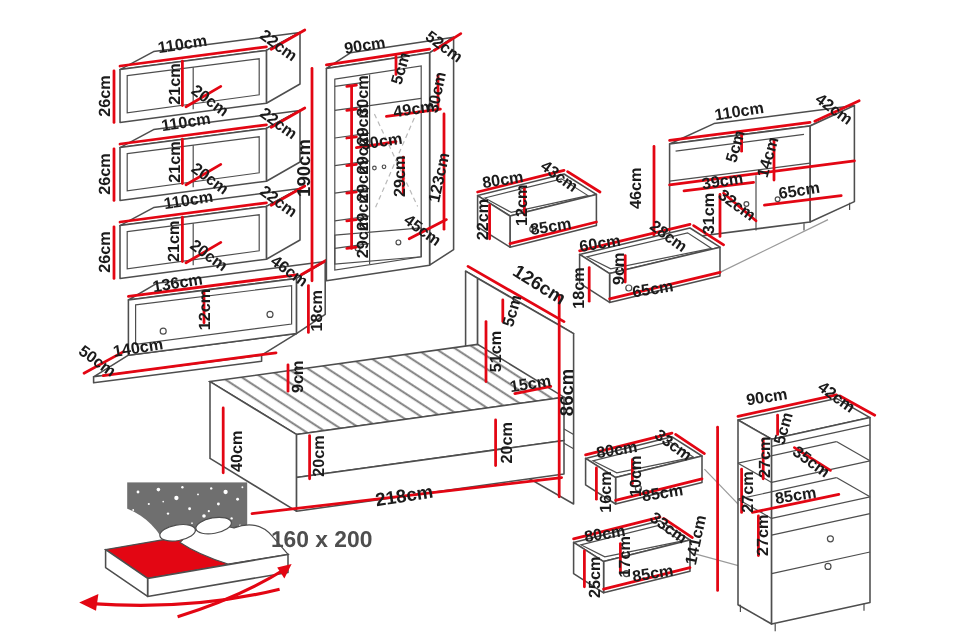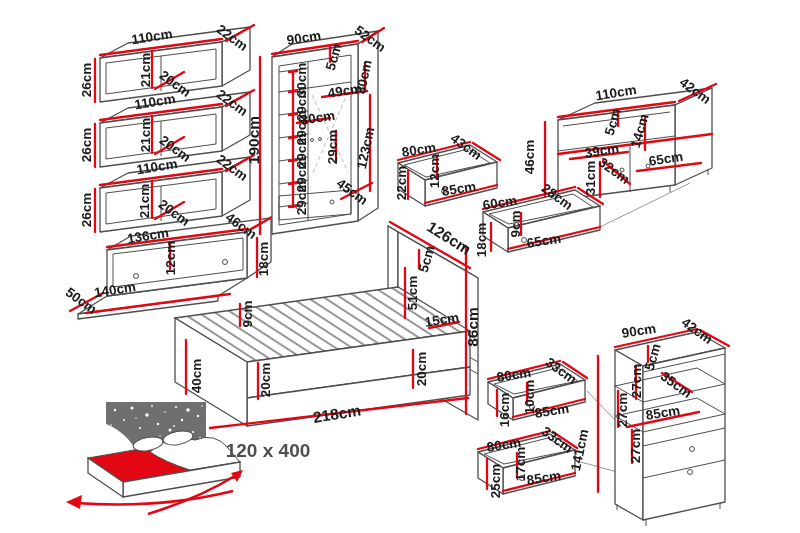--- a/index.html
+++ b/index.html
@@ -369,21 +369,21 @@
 <span class="lb lg" style="left:449px;top:238px;transform:translate(-50%,-50%) rotate(32deg)">126cm</span>
 <span class="lb" style="left:427px;top:259px;transform:translate(-50%,-50%) rotate(-74deg)">5cm</span>
 <span class="lb" style="left:413px;top:293px;transform:translate(-50%,-50%) rotate(-90deg)">51cm</span>
 <span class="lb" style="left:442px;top:320px;transform:translate(-50%,-50%) rotate(-9deg)">15cm</span>
 <span class="lb lg" style="left:473px;top:327px;transform:translate(-50%,-50%) rotate(-90deg)">86cm</span>
 <span class="lb" style="left:248px;top:314px;transform:translate(-50%,-50%) rotate(-90deg)">9cm</span>
 <span class="lb" style="left:197px;top:376px;transform:translate(-50%,-50%) rotate(-90deg)">40cm</span>
 <span class="lb" style="left:266px;top:380px;transform:translate(-50%,-50%) rotate(-90deg)">20cm</span>
 <span class="lb" style="left:422px;top:369px;transform:translate(-50%,-50%) rotate(-90deg)">20cm</span>
 <span class="lb lg" style="left:337px;top:414px;transform:translate(-50%,-50%) rotate(-9deg)">218cm</span>
-<span class="sz" style="left:268px;top:450px;transform:translate(-50%,-50%)">120 x 400</span>
+<span class="sz" style="left:268px;top:450px;transform:translate(-50%,-50%)">160 x 200</span>
 
 <span class="lb" style="left:514px;top:375px;transform:translate(-50%,-50%) rotate(-9deg)">80cm</span>
 <span class="lb" style="left:561px;top:371px;transform:translate(-50%,-50%) rotate(36deg)">33cm</span>
 <span class="lb" style="left:530px;top:397px;transform:translate(-50%,-50%) rotate(-90deg)">10cm</span>
 <span class="lb" style="left:505px;top:410px;transform:translate(-50%,-50%) rotate(-90deg)">16cm</span>
 <span class="lb" style="left:552px;top:411px;transform:translate(-50%,-50%) rotate(-9deg)">85cm</span>
 
 <span class="lb" style="left:504px;top:445px;transform:translate(-50%,-50%) rotate(-9deg)">80cm</span>
 <span class="lb" style="left:557px;top:440px;transform:translate(-50%,-50%) rotate(36deg)">33cm</span>
 <span class="lb" style="left:521px;top:464px;transform:translate(-50%,-50%) rotate(-90deg)">17cm</span>

